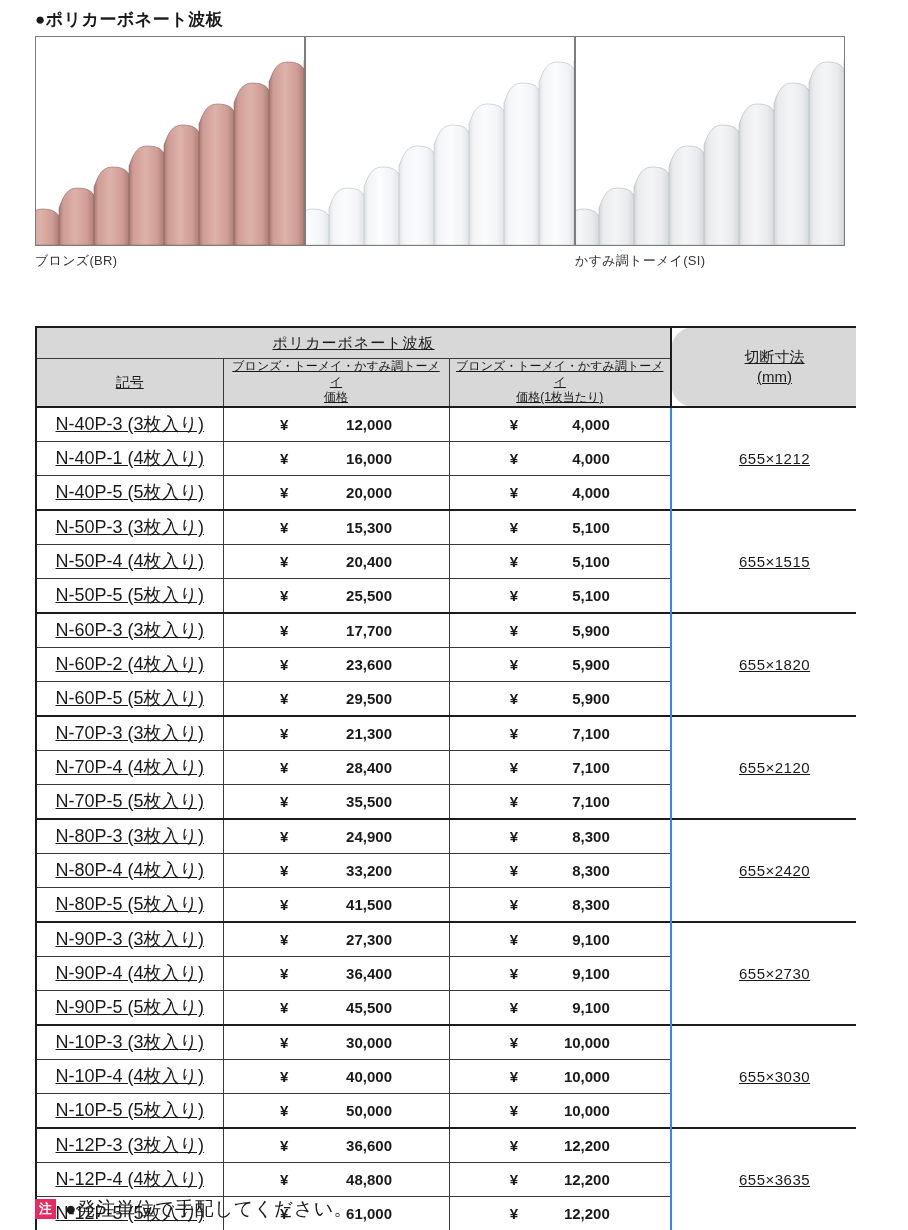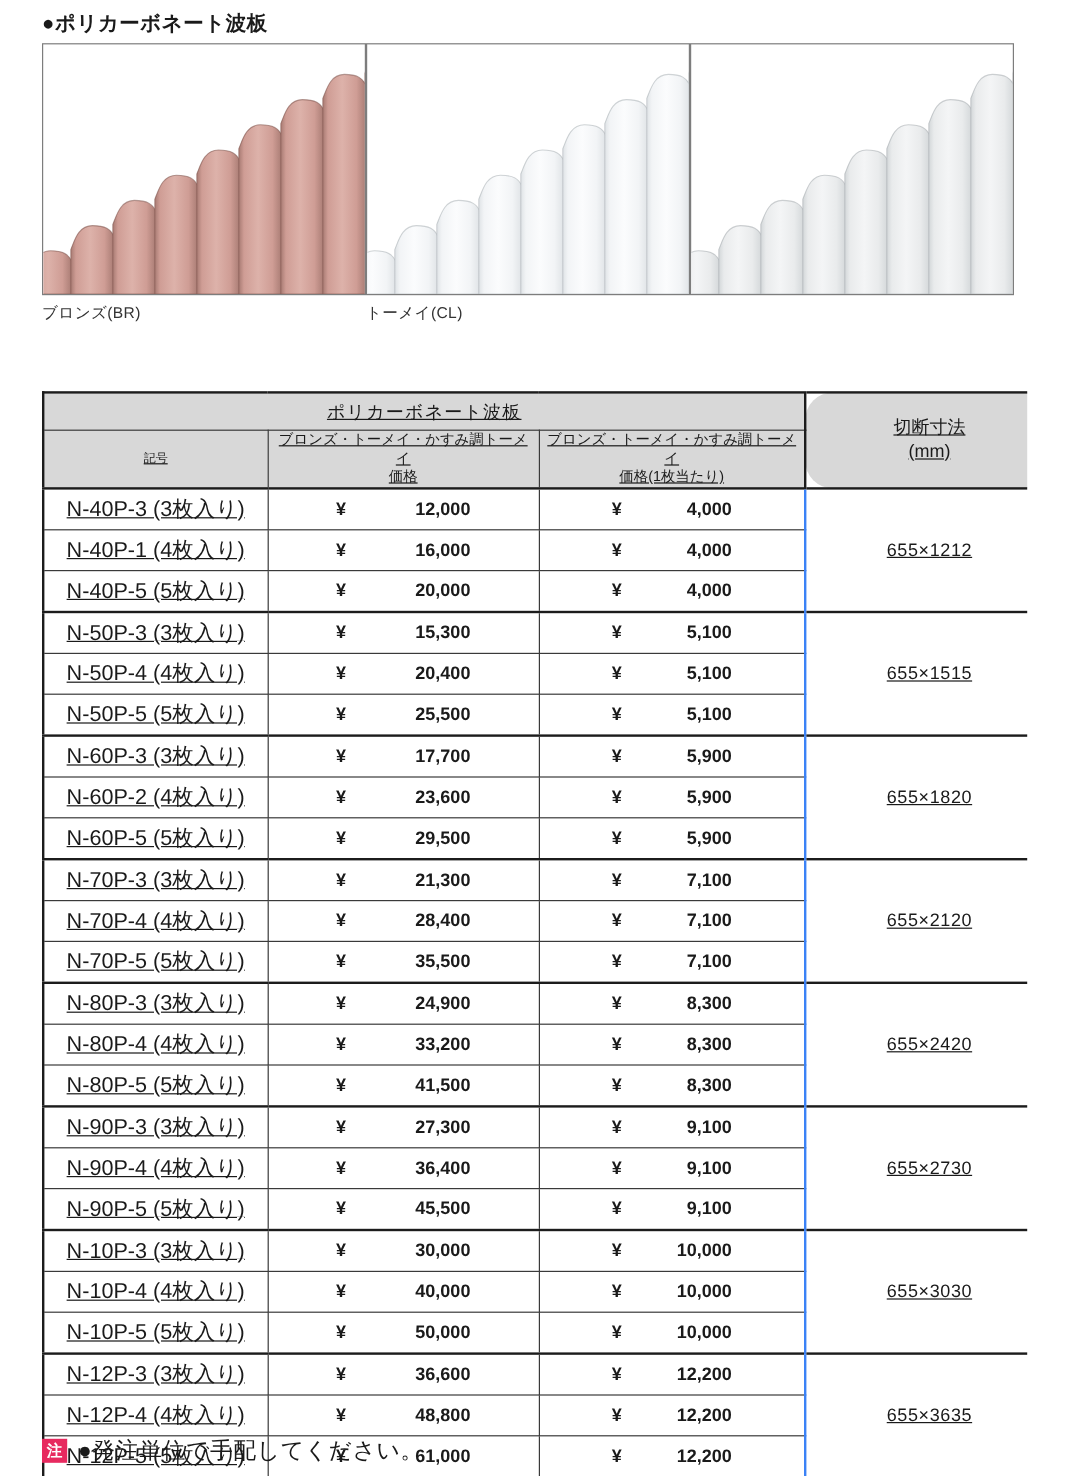--- a/index.html
+++ b/index.html
@@ -44,21 +44,21 @@
   .price-table col.c-dim{width:207px;}
   .price-table th,.price-table td{
     border:1px solid #3a3a3a;
     padding:0 4px;
     text-align:center;
     vertical-align:middle;
   }
   .price-table thead th{background:#d8d8d8;font-weight:normal;}
   th.h-span{height:30px;font-size:15px;letter-spacing:1px;}
   th.h-sub{height:46px;font-size:12px;line-height:1.3;}
-  th.h-code{font-size:10px;}
+  th.h-code{font-size:14px;}
   th.h-dim{font-size:15px;line-height:1.35;border-left:2px solid #1c1c1c;border-radius:23px;}
   .price-table tbody td{height:33px;background:#ffffff;}
   tr.group-start td{border-top:2px solid #1c1c1c;}
   td.code-cell{font-size:18px;}
   td.price-cell,td.unit-price-cell{font-weight:bold;font-size:15px;}
   .money{display:inline-flex;justify-content:space-between;align-items:baseline;}
   td.price-cell .money{width:112px;}
   td.unit-price-cell .money{width:100px;}
   td.dimension-cell{
     border-left:2px solid #3b82f6;
@@ -124,21 +124,20 @@
             <path d="M 23 208 L 23 171 C 26 164 29 151 41 151 C 52 151 56 154 59 160 L 59 208 Z" fill="url(#ridge-grad-1)" stroke="#aab0b5" stroke-width="0.9" stroke-opacity="0.55"></path>
             <path d="M 58 208 L 58 150 C 61 143 64 130 76 130 C 87 130 91 133 94 139 L 94 208 Z" fill="url(#ridge-grad-1)" stroke="#aab0b5" stroke-width="0.9" stroke-opacity="0.55"></path>
             <path d="M 93 208 L 93 129 C 96 122 99 109 111 109 C 122 109 126 112 129 118 L 129 208 Z" fill="url(#ridge-grad-1)" stroke="#aab0b5" stroke-width="0.9" stroke-opacity="0.55"></path>
             <path d="M 128 208 L 128 108 C 131 101 134 88 146 88 C 157 88 161 91 164 97 L 164 208 Z" fill="url(#ridge-grad-1)" stroke="#aab0b5" stroke-width="0.9" stroke-opacity="0.55"></path>
             <path d="M 163 208 L 163 87 C 166 80 169 67 181 67 C 192 67 196 70 199 76 L 199 208 Z" fill="url(#ridge-grad-1)" stroke="#aab0b5" stroke-width="0.9" stroke-opacity="0.55"></path>
             <path d="M 198 208 L 198 66 C 201 59 204 46 216 46 C 227 46 231 49 234 55 L 234 208 Z" fill="url(#ridge-grad-1)" stroke="#aab0b5" stroke-width="0.9" stroke-opacity="0.55"></path>
             <path d="M 233 208 L 233 45 C 236 38 239 25 251 25 C 262 25 266 28 269 34 L 269 208 Z" fill="url(#ridge-grad-1)" stroke="#aab0b5" stroke-width="0.9" stroke-opacity="0.55"></path>
             <path d="M 268 208 L 268 24 C 271 17 274 4 286 4 C 297 4 301 7 304 13 L 304 208 Z" fill="url(#ridge-grad-1)" stroke="#aab0b5" stroke-width="0.9" stroke-opacity="0.55"></path>
           </svg>
         </div>
-      <div class="caption">トーメイ(CL)</div>
     </div>
     <div class="product">
       <div class="photo">
           <svg width="268" height="208" viewBox="0 0 268 208">
             <defs>
               <linearGradient id="ridge-grad-2" x1="0" y1="0" x2="1" y2="0">
                 <stop offset="0" stop-color="#d3d7d9"></stop>
                 <stop offset="0.12" stop-color="#e9ebec"></stop>
                 <stop offset="0.45" stop-color="#f4f5f6"></stop>
                 <stop offset="0.78" stop-color="#e9ebec"></stop>
@@ -149,20 +148,21 @@
             <path d="M 23 208 L 23 171 C 26 164 29 151 41 151 C 52 151 56 154 59 160 L 59 208 Z" fill="url(#ridge-grad-2)" stroke="#a6abae" stroke-width="0.9" stroke-opacity="0.55"></path>
             <path d="M 58 208 L 58 150 C 61 143 64 130 76 130 C 87 130 91 133 94 139 L 94 208 Z" fill="url(#ridge-grad-2)" stroke="#a6abae" stroke-width="0.9" stroke-opacity="0.55"></path>
             <path d="M 93 208 L 93 129 C 96 122 99 109 111 109 C 122 109 126 112 129 118 L 129 208 Z" fill="url(#ridge-grad-2)" stroke="#a6abae" stroke-width="0.9" stroke-opacity="0.55"></path>
             <path d="M 128 208 L 128 108 C 131 101 134 88 146 88 C 157 88 161 91 164 97 L 164 208 Z" fill="url(#ridge-grad-2)" stroke="#a6abae" stroke-width="0.9" stroke-opacity="0.55"></path>
             <path d="M 163 208 L 163 87 C 166 80 169 67 181 67 C 192 67 196 70 199 76 L 199 208 Z" fill="url(#ridge-grad-2)" stroke="#a6abae" stroke-width="0.9" stroke-opacity="0.55"></path>
             <path d="M 198 208 L 198 66 C 201 59 204 46 216 46 C 227 46 231 49 234 55 L 234 208 Z" fill="url(#ridge-grad-2)" stroke="#a6abae" stroke-width="0.9" stroke-opacity="0.55"></path>
             <path d="M 233 208 L 233 45 C 236 38 239 25 251 25 C 262 25 266 28 269 34 L 269 208 Z" fill="url(#ridge-grad-2)" stroke="#a6abae" stroke-width="0.9" stroke-opacity="0.55"></path>
             <path d="M 268 208 L 268 24 C 271 17 274 4 286 4 C 297 4 301 7 304 13 L 304 208 Z" fill="url(#ridge-grad-2)" stroke="#a6abae" stroke-width="0.9" stroke-opacity="0.55"></path>
           </svg>
         </div>
+      <div class="caption">かすみ調トーメイ(SI)</div>
     </div>
   </div>
 
   <div class="table-wrap">
     <table class="price-table">
       <colgroup>
         <col class="c-code">
           <col class="c-price">
           <col class="c-unit">
           <col class="c-dim">

